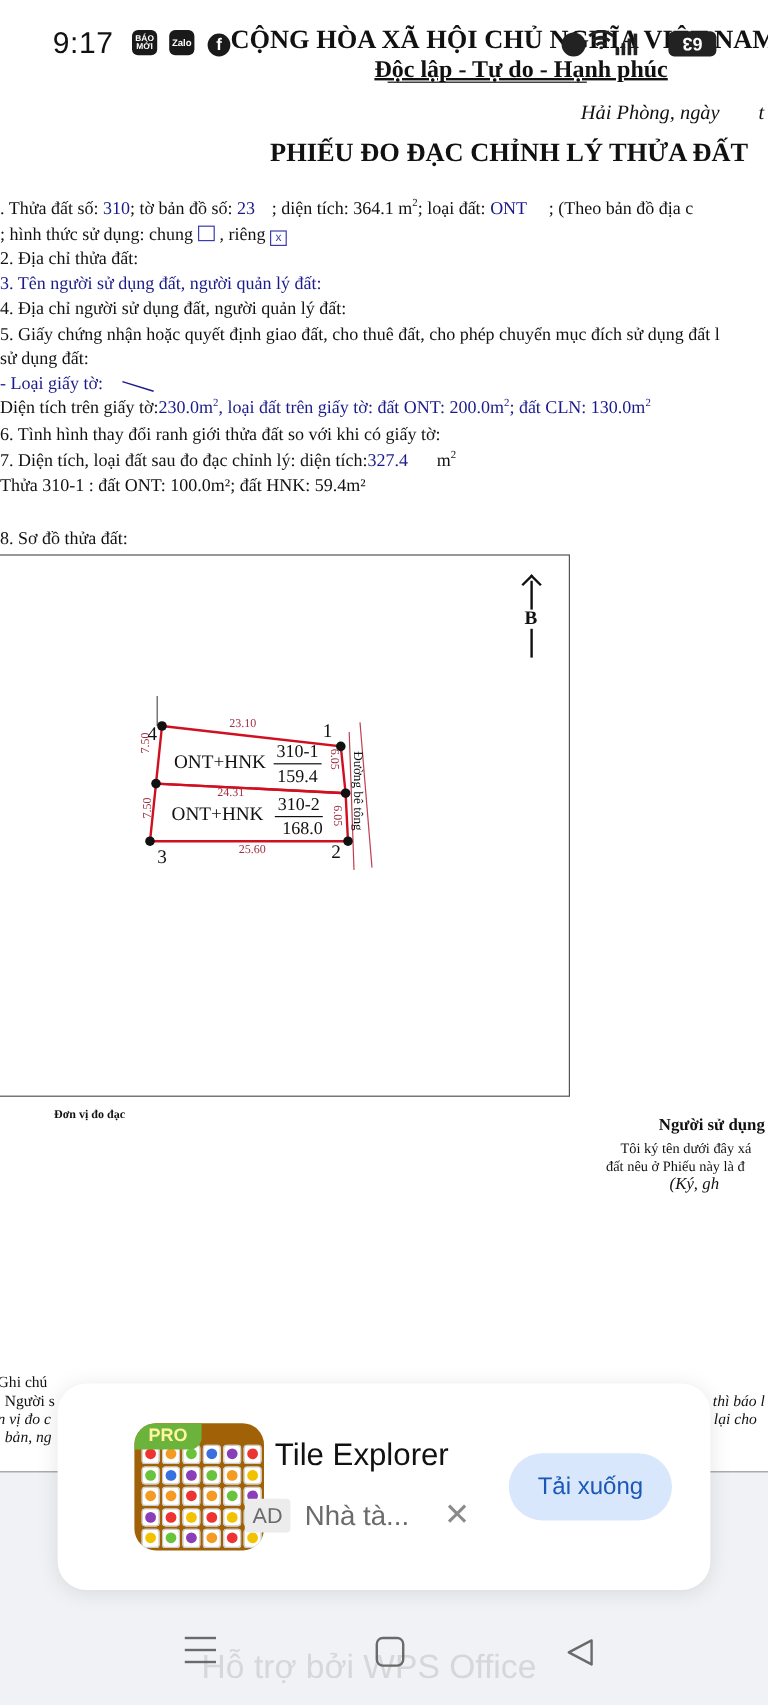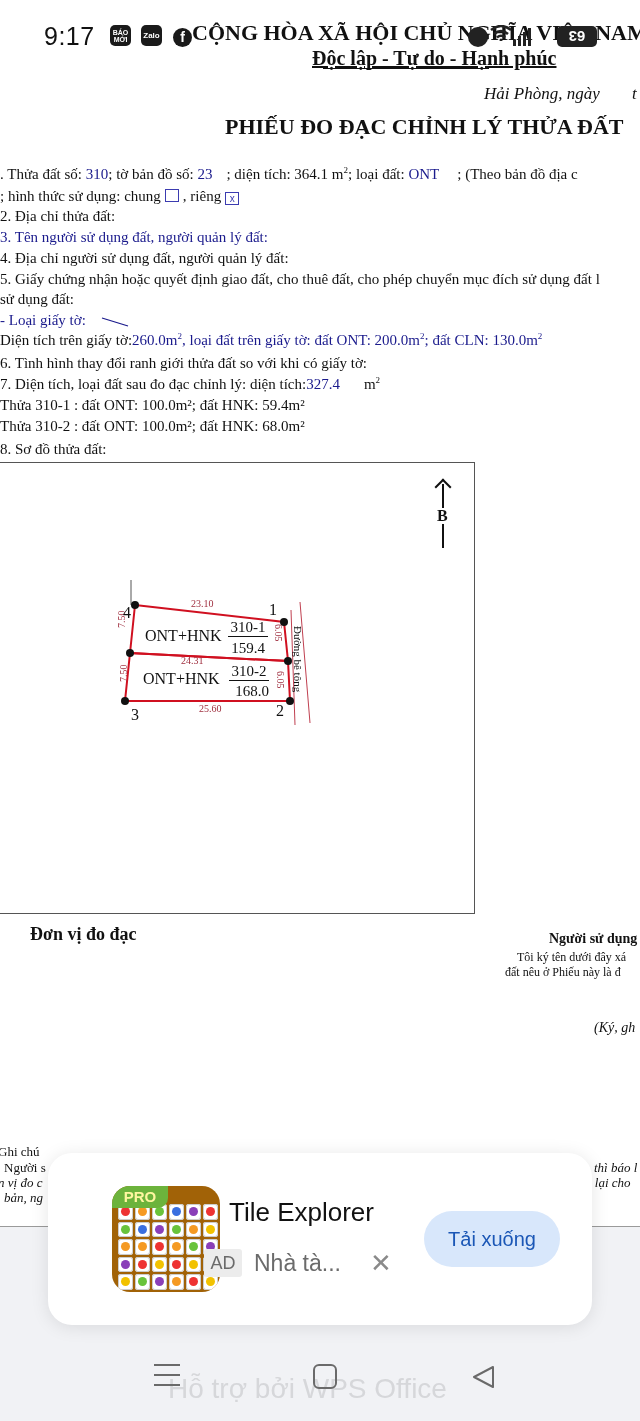--- a/index.html
+++ b/index.html
@@ -31,25 +31,25 @@
   .line { position: absolute; left: 0; font-size: 15px; white-space: nowrap; color: #111; }
   .blue { color: #1a1a8c; }
   sup { font-size: 9px; vertical-align: super; line-height: 0; }
   .chk { display: inline-block; width: 14px; height: 13px; border: 1px solid #3b3bb0; vertical-align: -1px; margin: 0 4px; font-size: 10px; line-height: 11px; text-align: center; font-family: "Liberation Sans", sans-serif; color: #3b3bb0; }
 
   .diagram-box { position: absolute; left: -2px; top: 462px; width: 477px; height: 452px; border: 1px solid #555; }
   .north { position: absolute; left: 442px; top: 484px; width: 2px; height: 64px; background: #111; }
   .north-head { position: absolute; left: 437px; top: 481px; width: 12px; height: 12px; border-left: 2px solid #111; border-top: 2px solid #111; transform: rotate(45deg); }
   .north-label { position: absolute; left: 437px; top: 508px; font-size: 16px; font-weight: bold; background: #fff; line-height: 16px; }
 
-  .sig-left { position: absolute; left: 30px; top: 924px; font-size: 18px; font-weight: bold; }
+  .sig-left { position: absolute; left: 45px; top: 924px; font-size: 10px; font-weight: bold; }
   .sig-right-title { position: absolute; left: 549px; top: 931px; font-size: 14px; font-weight: bold; white-space: nowrap; }
   .sig-right-1 { position: absolute; left: 517px; top: 950px; font-size: 12px; white-space: nowrap; }
   .sig-right-2 { position: absolute; left: 505px; top: 965px; font-size: 12px; white-space: nowrap; }
-  .sig-right-3 { position: absolute; left: 594px; top: 980px; font-size: 14px; font-style: italic; white-space: nowrap; margin-top: 40px; }
+  .sig-right-3 { position: absolute; left: 558px; top: 980px; font-size: 14px; font-style: italic; white-space: nowrap; }
 
   .note-title { position: absolute; left: -2px; top: 1144px; font-size: 13px; }
   .note-1 { position: absolute; left: 4px; top: 1160px; font-size: 13px; white-space: nowrap; }
   .note-2 { position: absolute; left: -2px; top: 1175px; font-size: 13px; font-style: italic; white-space: nowrap; }
   .note-3 { position: absolute; left: 4px; top: 1190px; font-size: 13px; font-style: italic; white-space: nowrap; }
   .note-r1 { position: absolute; left: 594px; top: 1160px; font-size: 13px; font-style: italic; white-space: nowrap; }
   .note-r2 { position: absolute; left: 588px; top: 1175px; font-size: 13px; font-style: italic; white-space: nowrap; }
 
   .bottom-area { position: absolute; left: 0; top: 1226px; width: 640px; height: 195px; background: #f1f2f5; border-top: 1px solid #9a9a9a; }
 
@@ -118,29 +118,28 @@
   <div class="line blue" style="top:229px">3. Tên người sử dụng đất, người quản lý đất:</div>
   <div class="line" style="top:250px">4. Địa chỉ người sử dụng đất, người quản lý đất:</div>
   <div class="line" style="top:271px">5. Giấy chứng nhận hoặc quyết định giao đất, cho thuê đất, cho phép chuyển mục đích sử dụng đất l</div>
   <div class="line" style="top:291px">sử dụng đất:</div>
   <div class="line blue" style="top:312px">- Loại giấy tờ:</div>
   <svg style="position:absolute;left:100px;top:316px" width="30" height="12">
       <path d="M2 2 L28 10" stroke="#1a1a8c" stroke-width="1.2"></path>
     </svg>
 
   <div class="line" style="top:332px">
-    <span>Diện tích trên giấy tờ:</span><span class="blue">260.0m</span><sup class="blue">2</sup><span class="blue">, loại đất trên giấy tờ:  </span><span class="blue">đất ONT: 200.0m</span><sup class="blue">2</sup><span class="blue">; đất CLN: 130.0m</span><sup class="blue">2</sup>
+    <span>Diện tích trên giấy tờ:</span><span class="blue">230.0m</span><sup class="blue">2</sup><span class="blue">, loại đất trên giấy tờ:  </span><span class="blue">đất ONT: 200.0m</span><sup class="blue">2</sup><span class="blue">; đất CLN: 130.0m</span><sup class="blue">2</sup>
   </div>
 
   <div class="line" style="top:355px">6. Tình hình thay đổi ranh giới thửa đất so với khi có giấy tờ:</div>
   <div class="line" style="top:376px">
     <span>7. Diện tích, loại đất sau đo đạc chỉnh lý: diện tích:</span><span class="blue">327.4</span><span style="display:inline-block;width:24px"></span><span>m</span><sup>2</sup>
   </div>
   <div class="line" style="top:397px">Thửa 310-1 : đất ONT: 100.0m²; đất HNK: 59.4m²</div>
-  <div class="line" style="top:418px">Thửa 310-2 : đất ONT: 100.0m²; đất HNK: 68.0m²</div>
   <div class="line" style="top:441px">8. Sơ đồ thửa đất:</div>
 
   <div class="diagram-box"></div>
   <div class="north"></div>
   <div class="north-head"></div>
   <div class="north-label">B</div>
 
   <svg style="position:absolute;left:100px;top:570px" width="230" height="160">
 
     <line x1="31" y1="10" x2="31" y2="35" stroke="#555" stroke-width="1"></line>

